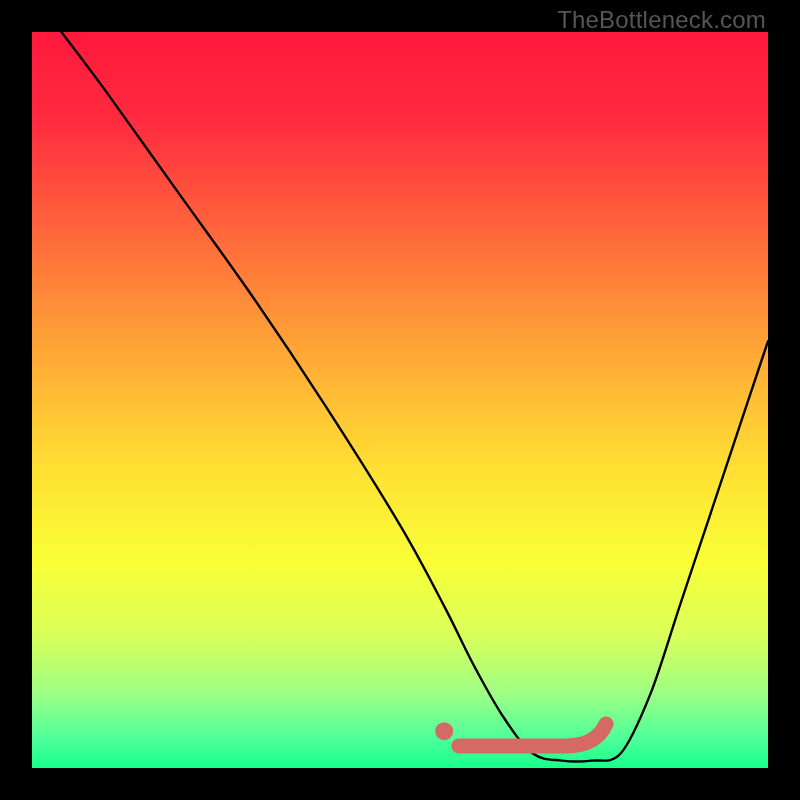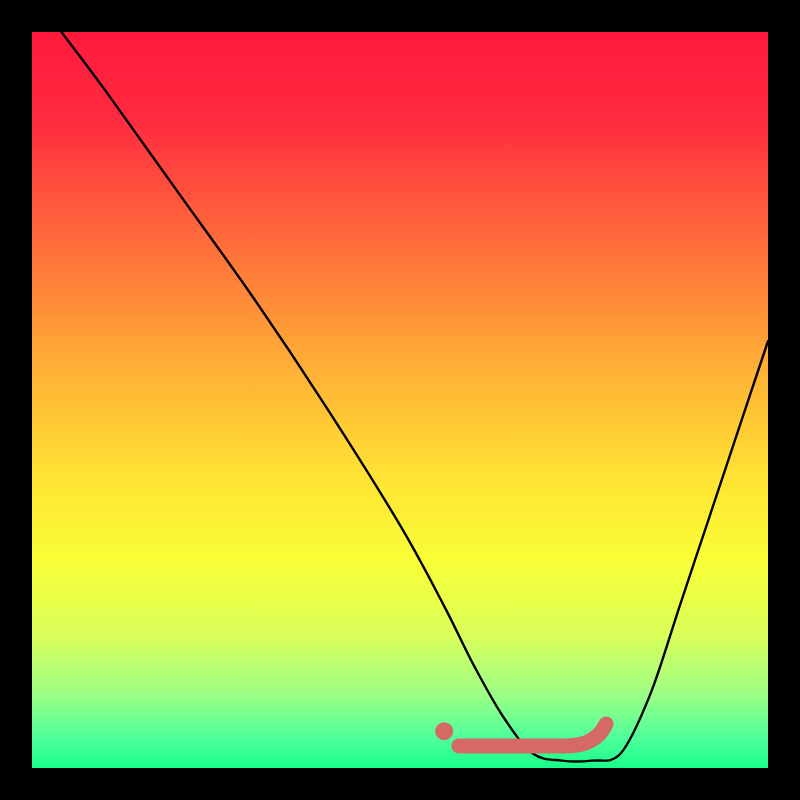--- a/index.html
+++ b/index.html
@@ -60,13 +60,14 @@
       <rect x="0" y="0" width="736" height="736" fill="url(#bgGrad)"></rect>
     </svg>
 
     <svg class="curve-layer" viewBox="0 0 736 736" preserveAspectRatio="none">
       <path id="mainCurve" fill="none" stroke="#000" stroke-width="2.4" stroke-linecap="round" stroke-linejoin="round" d="M 29.44 0 C 36.800000000000004 9.813333333333333, 53.97333333333334 31.893333333333334, 73.60000000000001 58.879999999999995 C 93.22666666666667 85.86666666666666, 122.66666666666669 127.5733333333333, 147.20000000000002 161.91999999999996 C 171.73333333333335 196.26666666666662, 196.26666666666665 229.38666666666663, 220.79999999999998 264.96 C 245.33333333333331 300.5333333333333, 269.8666666666667 337.33333333333337, 294.40000000000003 375.36 C 318.9333333333334 413.38666666666666, 348.37333333333333 460, 368 493.12 C 387.62666666666667 526.24, 399.8933333333334 550.7733333333333, 412.16 574.08 C 424.4266666666667 597.3866666666668, 431.78666666666663 614.5600000000001, 441.59999999999997 632.96 C 451.4133333333333 651.36, 461.2266666666667 669.76, 471.04 684.48 C 480.85333333333335 699.2, 490.6666666666667 713.92, 500.48 721.28 C 510.29333333333335 728.64, 520.1066666666666 727.4133333333333, 529.92 728.64 C 539.7333333333333 729.8666666666667, 549.5466666666666 729.8666666666667, 559.36 728.64 C 569.1733333333334 727.4133333333333, 578.9866666666667 732.3199999999999, 588.8000000000001 721.28 C 598.6133333333335 710.24, 608.4266666666667 686.9333333333333, 618.24 662.4 C 628.0533333333333 637.8666666666667, 637.8666666666666 603.52, 647.68 574.08 C 657.4933333333333 544.6400000000001, 667.3066666666666 515.2, 677.12 485.76 C 686.9333333333334 456.32, 696.7466666666667 426.88, 706.56 397.44 C 716.3733333333332 368, 731.0933333333334 323.84000000000003, 736 309.12"></path>
       <path id="highlightBand" fill="none" stroke="#d46a63" stroke-width="15" stroke-linecap="round" d="M 426.88 713.92 L 534.08 713.92 Q 564.08 713.92, 574.08 691.92"></path>
       <circle id="optimalDot" r="9" fill="#d46a63" cx="412.16" cy="699.2"></circle>
     </svg>
   </div>
 
+  <div class="watermark">TheBottleneck.com</div>
 </div>
 
 </body></html>

